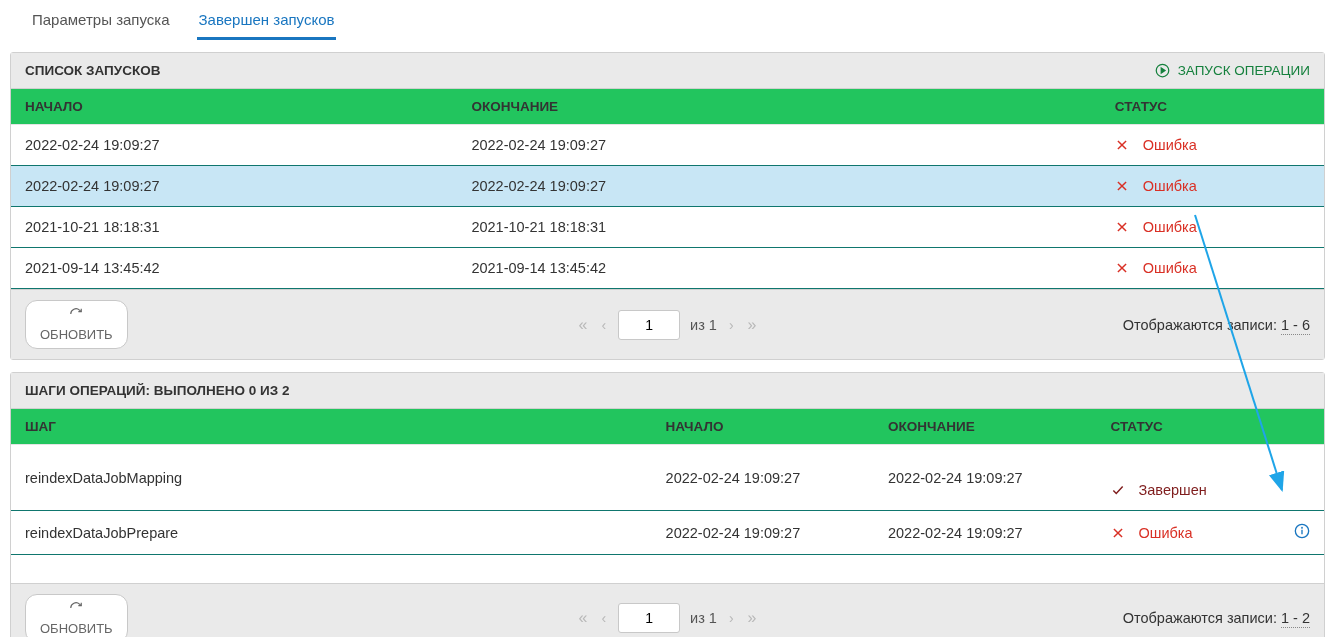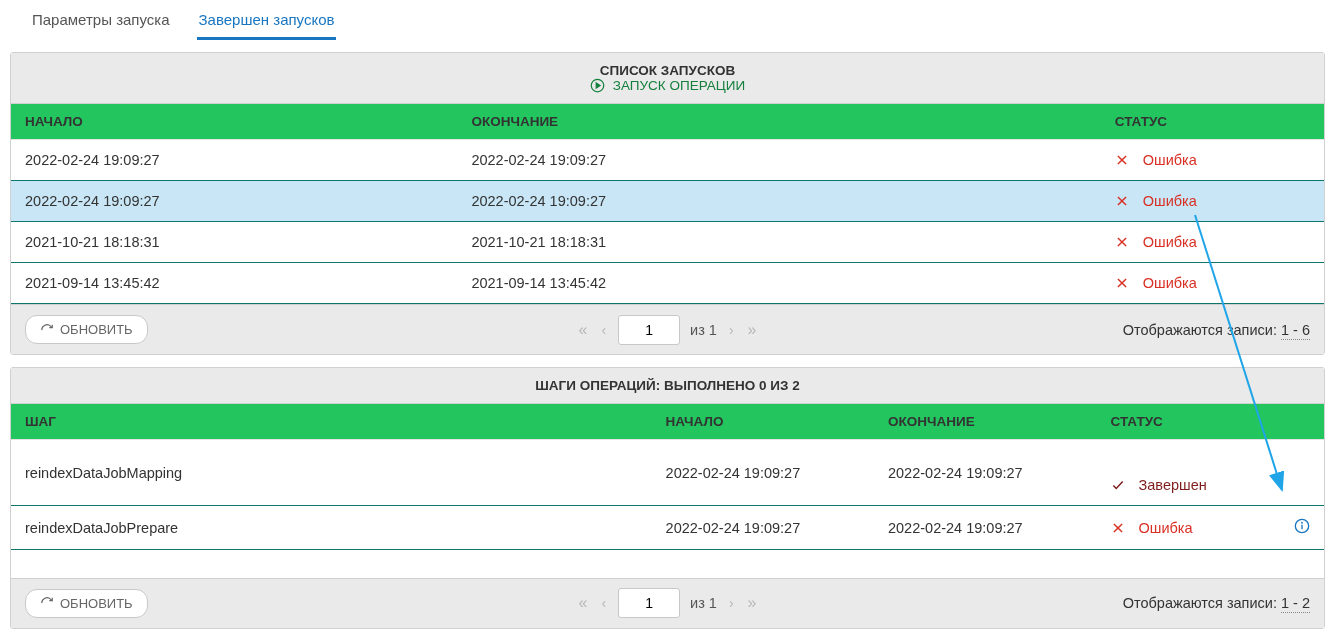--- a/index.html
+++ b/index.html
@@ -44,21 +44,20 @@
   }
   .panel-header {
     display: flex;
     align-items: center;
     justify-content: space-between;
     padding: 10px 14px;
     background: #eaeaea;
     border-bottom: 1px solid #d0d0d0;
     font-weight: bold;
     font-size: 13.5px;
-    flex-direction: column;
   }
   .panel-header-title { text-transform: uppercase; }
   .run-op {
     display: flex;
     align-items: center;
     gap: 8px;
     color: #15803d;
     font-weight: normal;
     cursor: not-allowed;
     font-size: 13.5px;
@@ -104,20 +103,21 @@
     display: inline-flex;
     align-items: center;
     gap: 6px;
     background: #fff;
     border: 1px solid #c8c8c8;
     border-radius: 12px;
     padding: 6px 14px;
     color: #666;
     cursor: pointer;
     font-size: 13px;
+    flex-direction: column;
   }
   .refresh-btn svg { width: 14px; height: 14px; }
   .pager {
     position: absolute;
     left: 50%;
     transform: translateX(-50%);
     display: flex;
     align-items: center;
     gap: 10px;
     color: #888;

